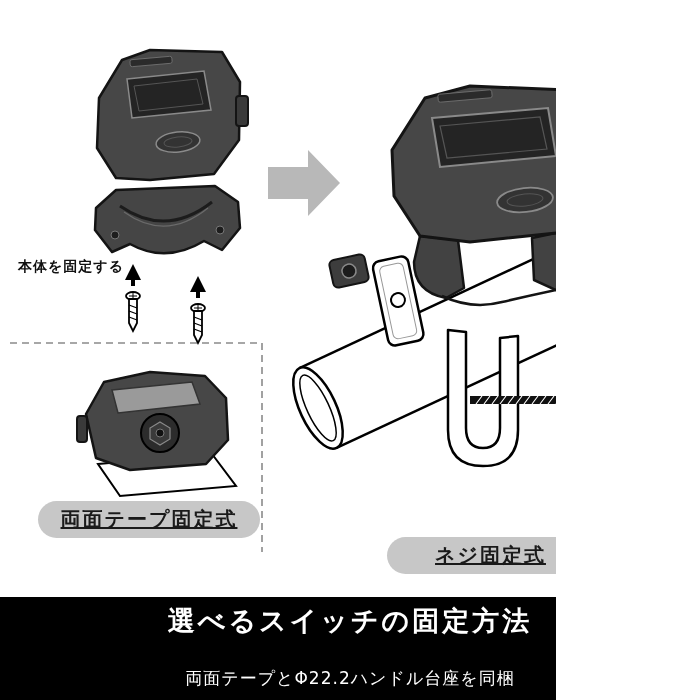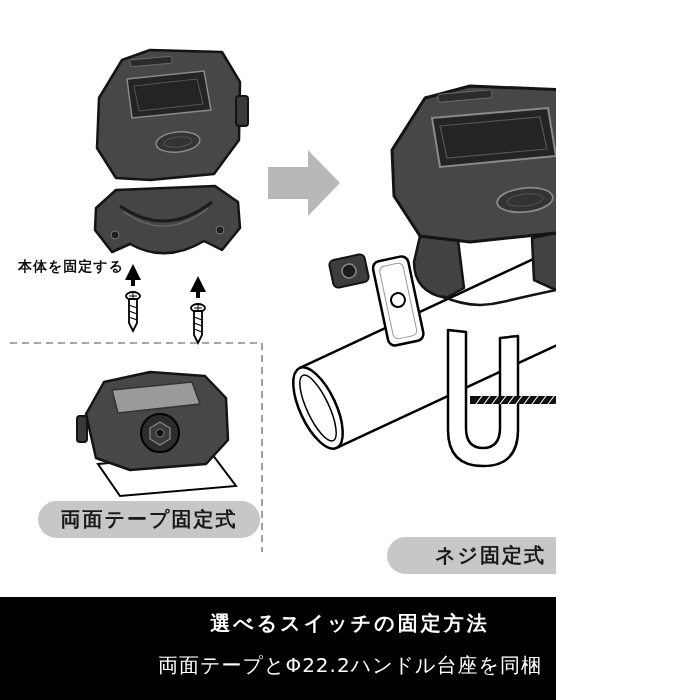--- a/index.html
+++ b/index.html
@@ -8,33 +8,33 @@
     font-family:"DejaVu Sans","Liberation Sans",sans-serif;color:#111;
   }
   #art{position:absolute;left:0;top:0;}
   .note{
     position:absolute;left:18px;top:258px;font-size:14px;font-weight:700;
     letter-spacing:1px;color:#111;white-space:nowrap;
   }
   .pill{
     position:absolute;height:37px;border-radius:20px;background:#c7c7c7;
     display:flex;align-items:center;justify-content:center;
-    font-size:20px;font-weight:600;color:#1a1a1a;letter-spacing:2px;white-space:nowrap;
+    font-size:20px;font-weight:600;color:#1a1a1a;letter-spacing:2px;white-space:nowrap;text-decoration:underline;
   }
   .pill.tape{left:38px;top:501px;width:222px;}
   .pill.screw{left:387px;top:501px;width:207px;margin-top:36px;}
   .banner{
     position:absolute;left:0;top:597px;width:700px;height:103px;background:#000;
     color:#fff;text-align:center;
   }
   .banner .title{
-    padding-top:13px;font-size:20px;font-weight:700;letter-spacing:3px;
+    padding-top:6px;font-size:27px;font-weight:700;letter-spacing:3px;
   }
   .banner .subtitle{
-    margin-top:15px;font-size:20px;font-weight:400;letter-spacing:1px;
+    margin-top:28px;font-size:17px;font-weight:400;letter-spacing:1px;
   }
 </style>
 </head>
 <body>
 
 <div id="page">
 
   <svg id="art" width="700" height="598" viewBox="0 0 700 598">
 
     <g>

